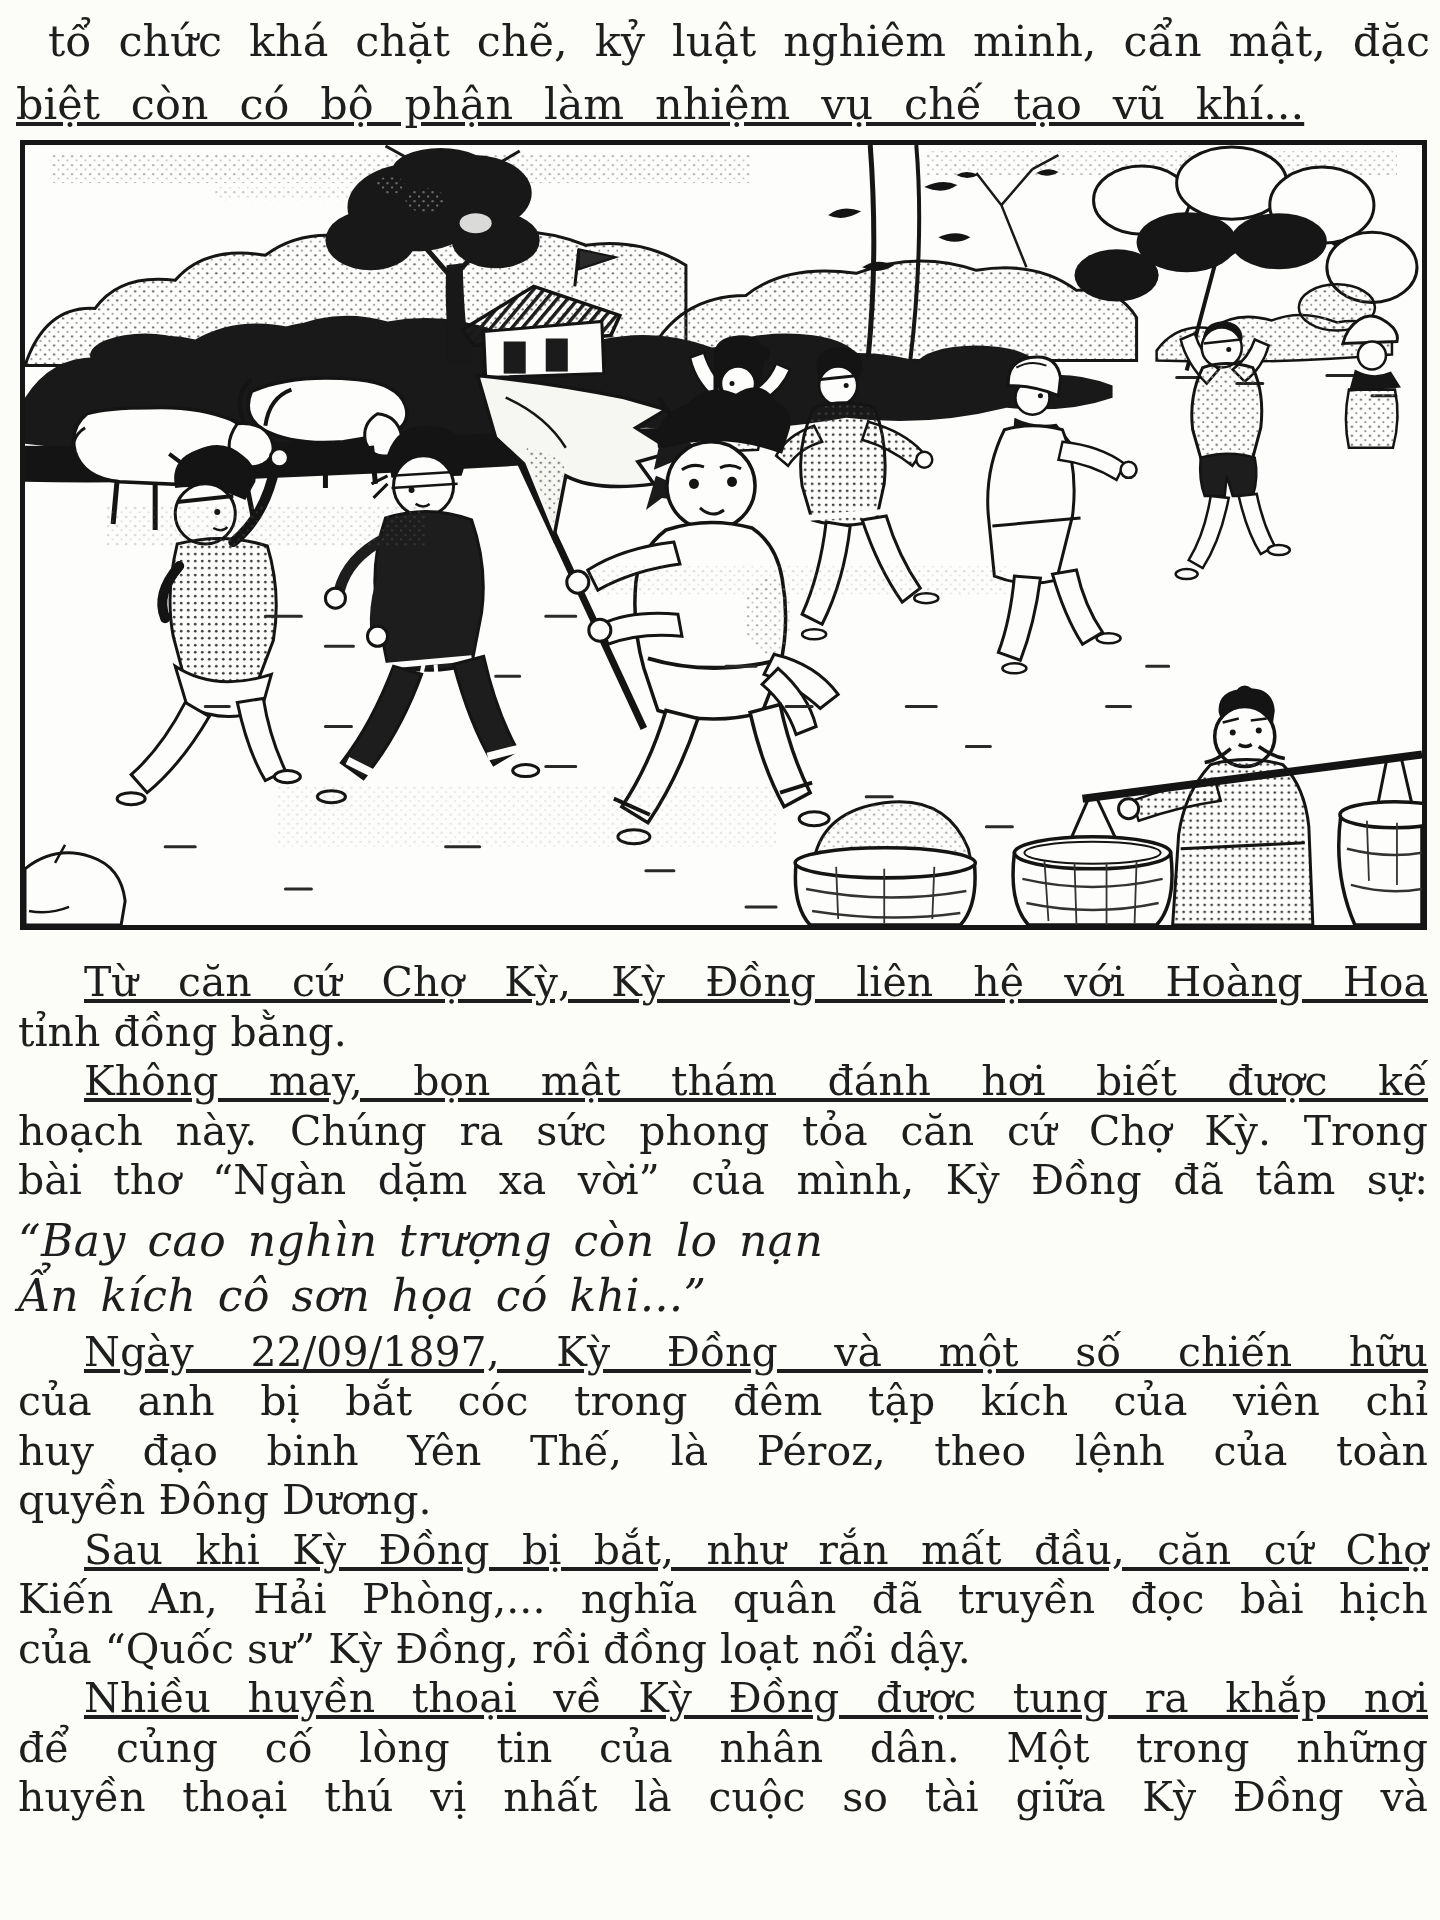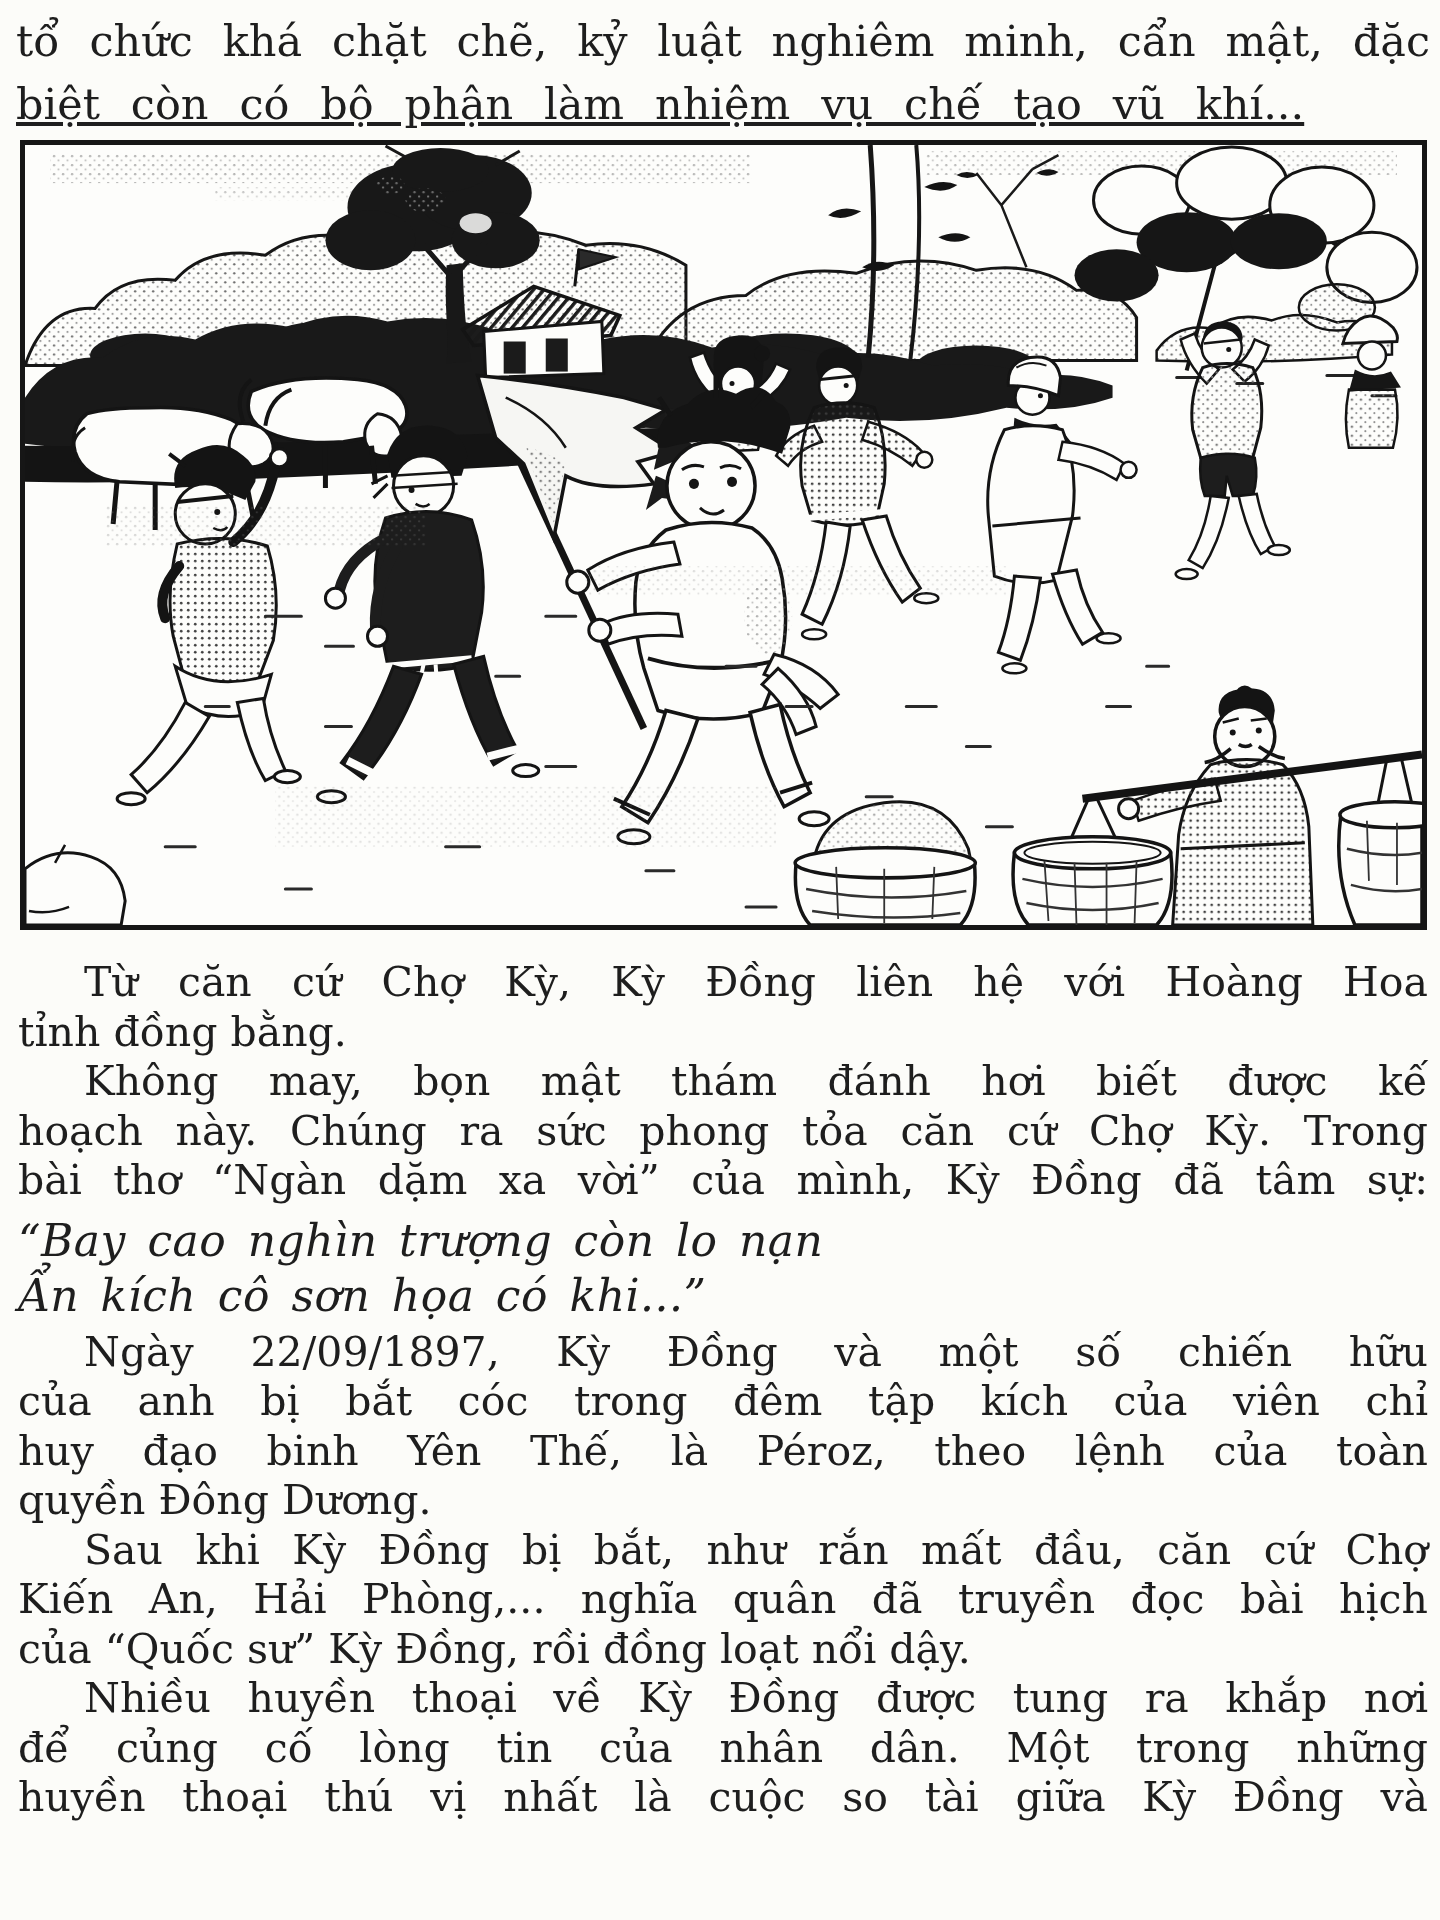--- a/index.html
+++ b/index.html
@@ -4,31 +4,31 @@
 <style>
   html,body { margin:0; padding:0; }
   body {
     width:1440px; height:1920px; overflow:hidden;
     background:#fcfcf9; color:#1e1e1e;
     font-family:"DejaVu Serif","Liberation Serif",serif;
   }
   .page { position:relative; width:1440px; height:1920px; }
   .toptext { margin:10px 10px 0 16px; }
   .toptext .line { font-size:43px; line-height:63px; white-space:nowrap; }
-  .toptext .j { white-space:normal; }
+  .toptext .j { white-space:normal;margin-left:32px; }
   .j { text-align:justify; text-align-last:justify; text-justify:inter-word; }
   .sp { word-spacing:0.40em;text-decoration:underline; }
   .figure {
     margin:4px 13px 0 20px; height:790px; box-sizing:border-box;
     border:5px solid #161616; background:#fdfdfb;
   }
   .figure svg { display:block; width:100%; height:100%; }
   .bodytext { margin:28px 12px 0 18px; }
   .bodytext .line { font-size:41px; line-height:49.5px; }
-  .indent { text-indent:66px; }
+  .indent { text-indent:66px;text-decoration:underline; }
   .poem { margin:7px 0 5px; text-align:left; font-style:italic; }
   .poem .line { font-size:44px; line-height:55px; letter-spacing:0.5px; word-spacing:7px; }
 </style>
 </head>
 <body>
 
 <div class="page">
 
   <div class="toptext">
     <div class="line j">tổ chức khá chặt chẽ, kỷ luật nghiêm minh, cẩn mật, đặc</div>

